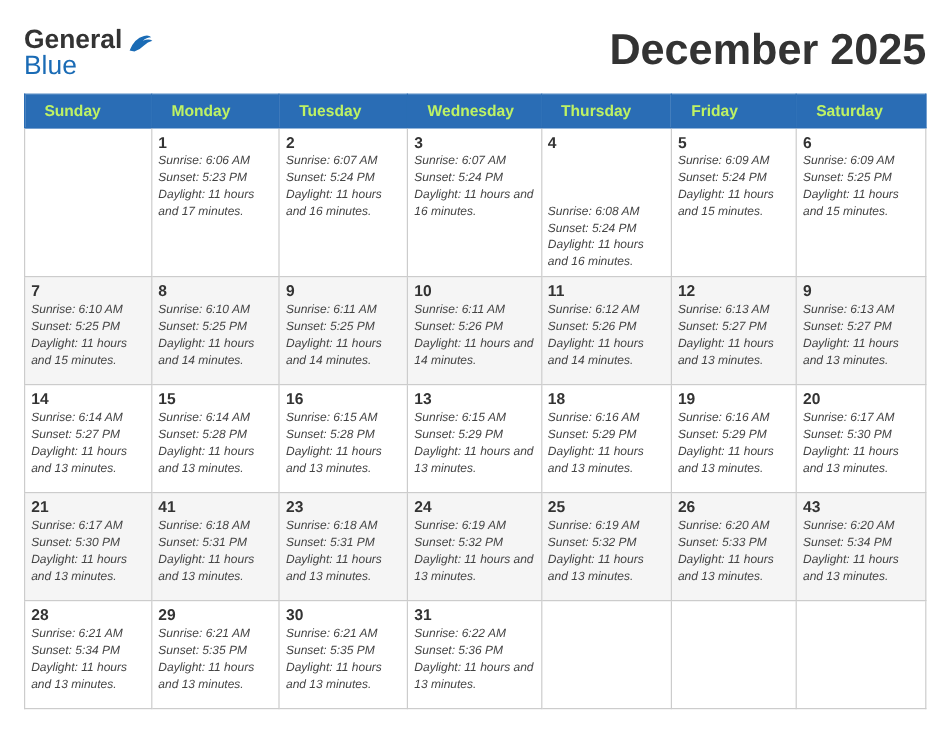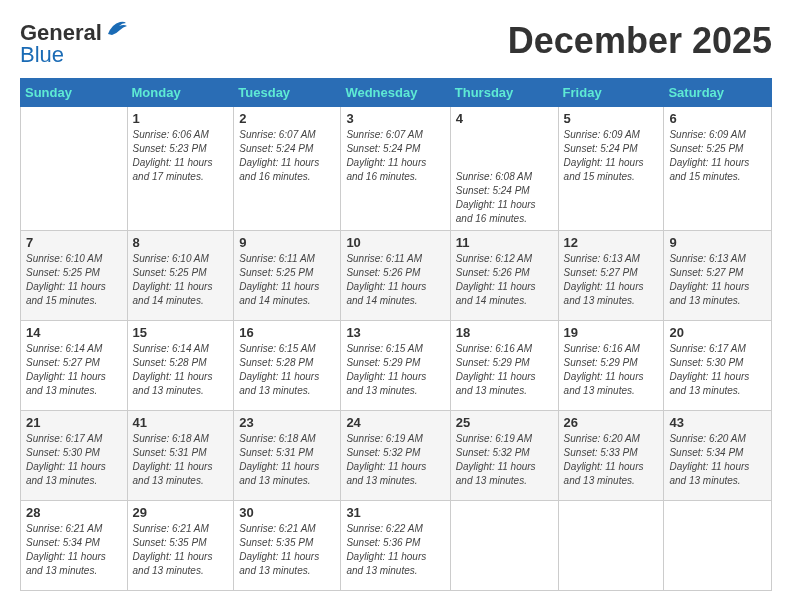--- a/index.html
+++ b/index.html
@@ -33,22 +33,22 @@
       font-size: 16px;
       color: #555;
     }
     .calendar-table {
       width: 100%;
       border-collapse: collapse;
       font-size: 11px;
     }
     .calendar-table thead tr th {
       background-color: #2a6db5;
-      color: #5eead4;
-      padding: 6px 4px;
+      color: #bef264;
+      padding: 6px 16px;
       text-align: left;
       font-size: 13px;
       font-weight: bold;
       border: 1px solid #2a6db5;
     }
     .calendar-table tbody tr td {
       border: 1px solid #ccc;
       padding: 4px 5px;
       vertical-align: top;
       width: 113px;
@@ -79,21 +79,21 @@
     }
     .calendar-table tbody tr td.empty {
       background-color: inherit;
     }
   </style>
 </head>
 <body>
 
 <div class="header-section">
   <div class="logo">
-    <div style="display:flex; align-items:flex-start; gap:2px;">
+    <div style="display:flex; align-items:flex-end; gap:2px;">
       <span style="font-size:22px; font-weight:bold; color:#333;">General</span>
       <svg width="22" height="18" viewBox="0 0 22 18" style="margin-left:2px;">
         <path d="M2,14 Q6,4 14,2 Q18,1 20,3 Q16,3 13,6 Q18,4 21,6 Q17,7 14,10 Q10,14 6,15 Z" fill="#1a6bb5"></path>
       </svg>
     </div>
     <span style="font-size:22px; font-weight:normal; color:#1a6bb5; margin-top:-4px;">Blue</span>
   </div>
   <div class="title-block">
     <div class="month-title">December 2025</div>
   </div>

